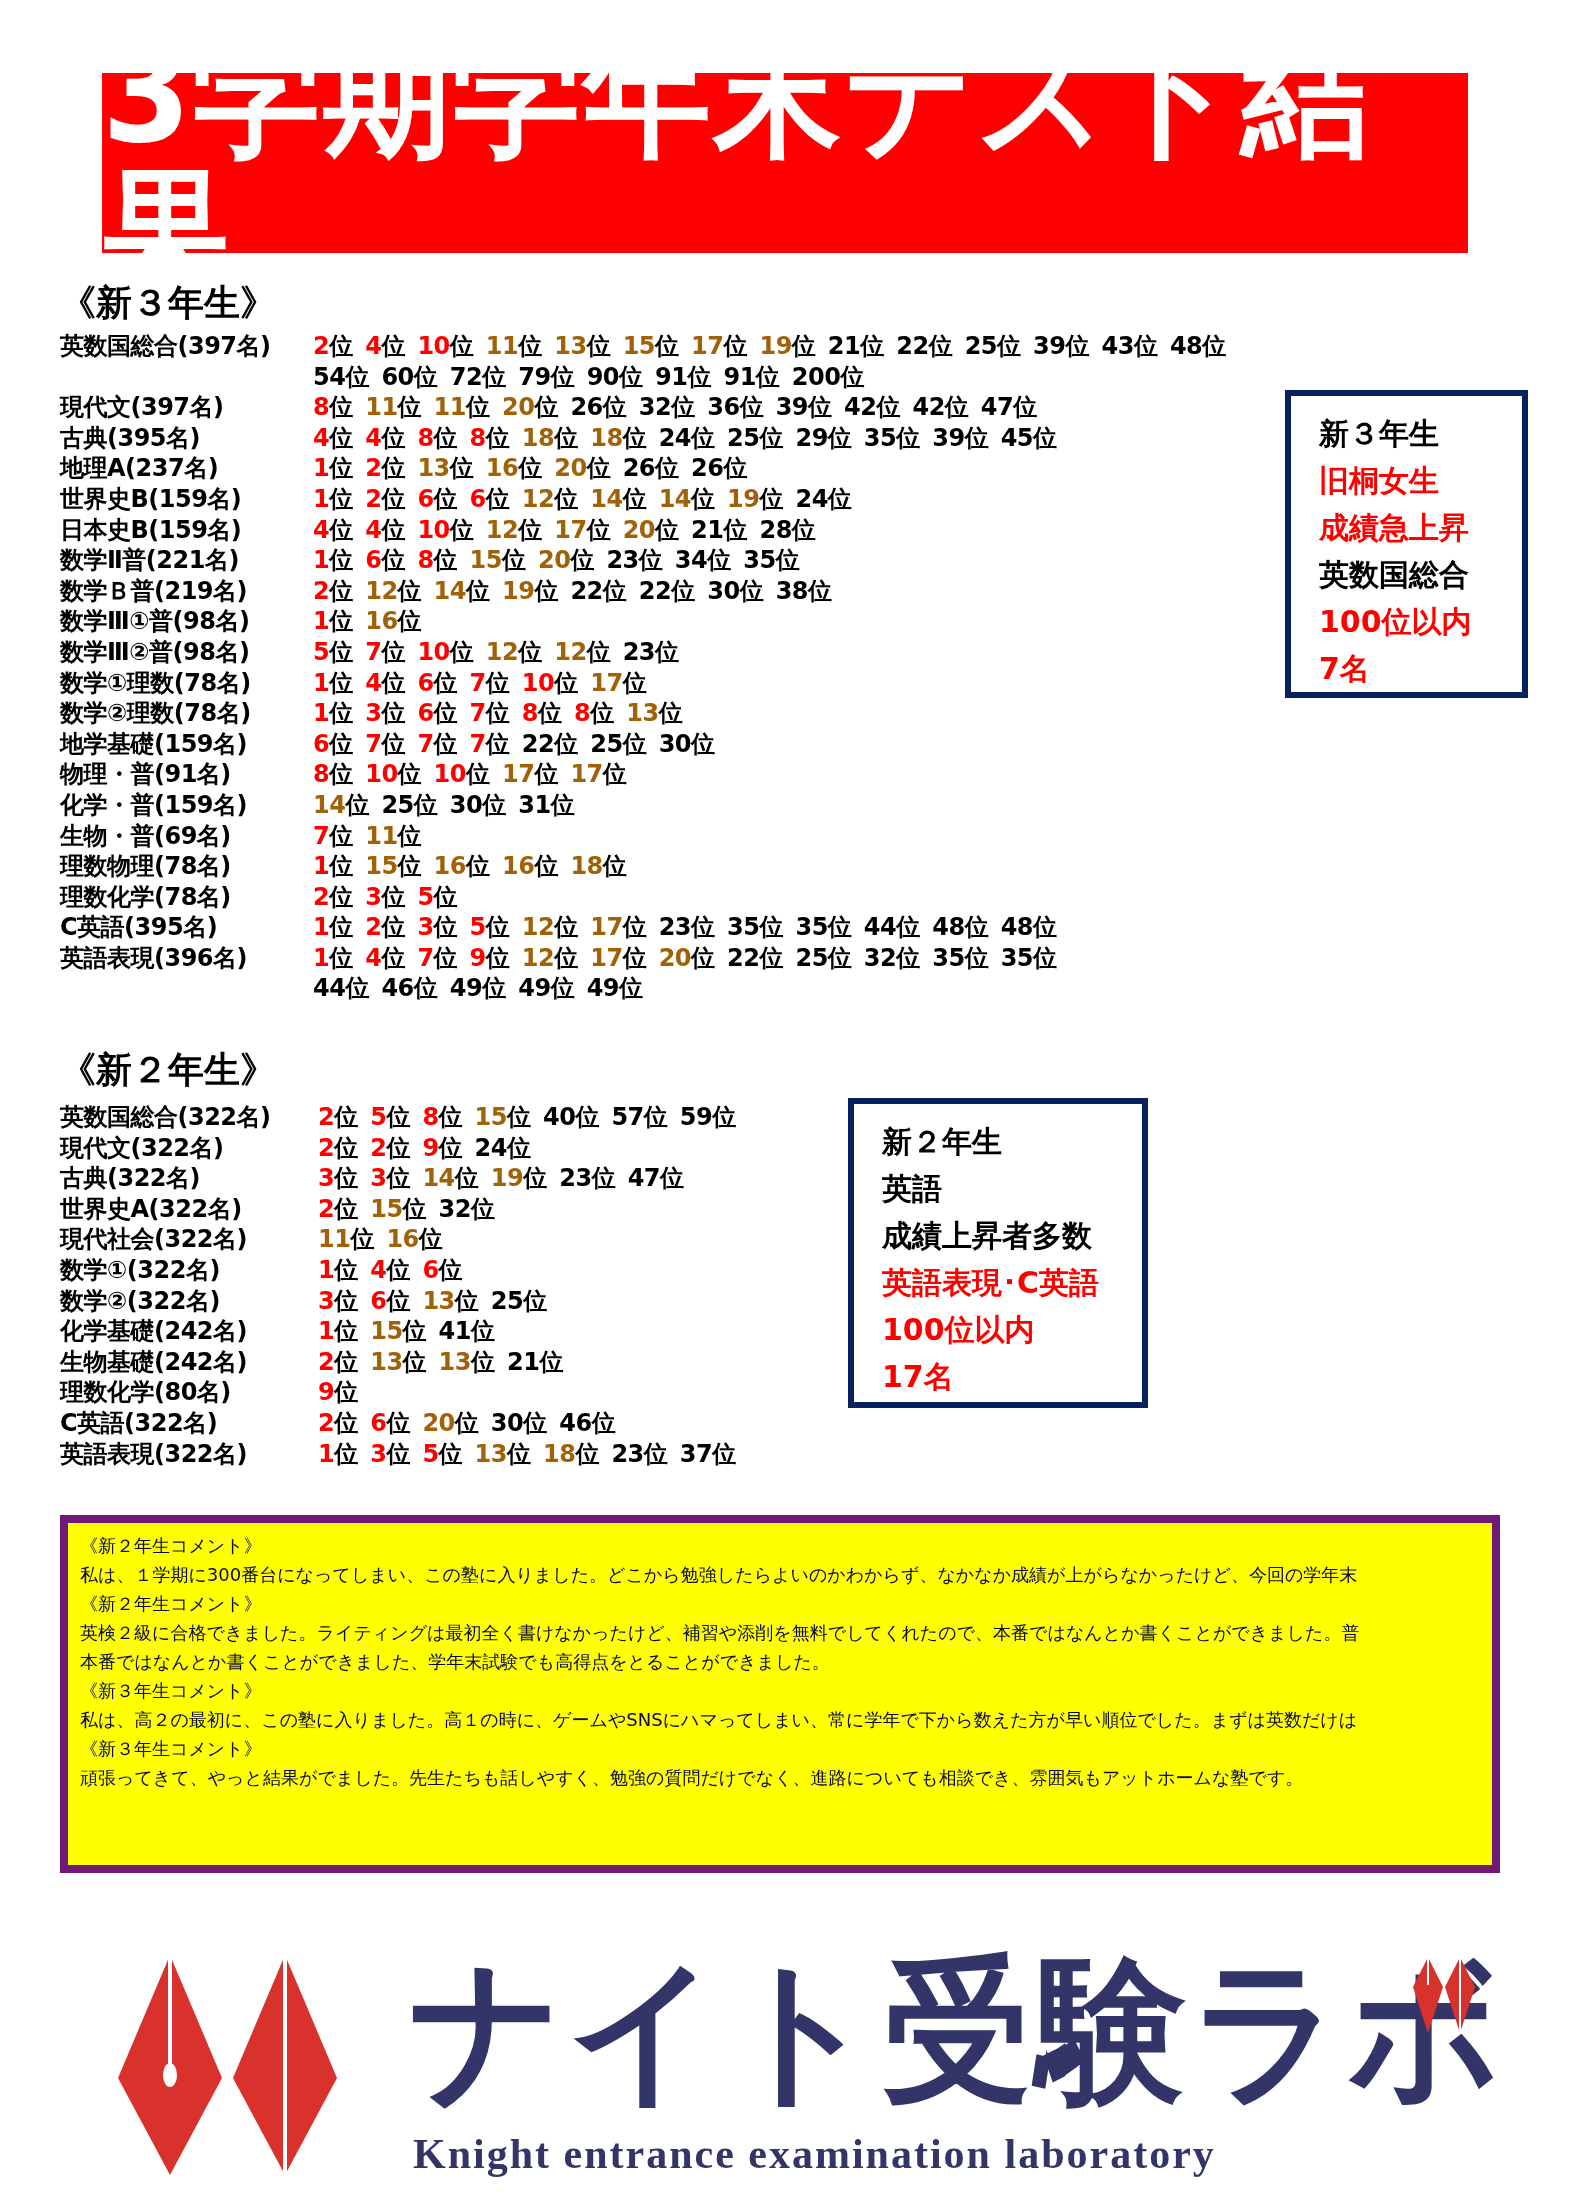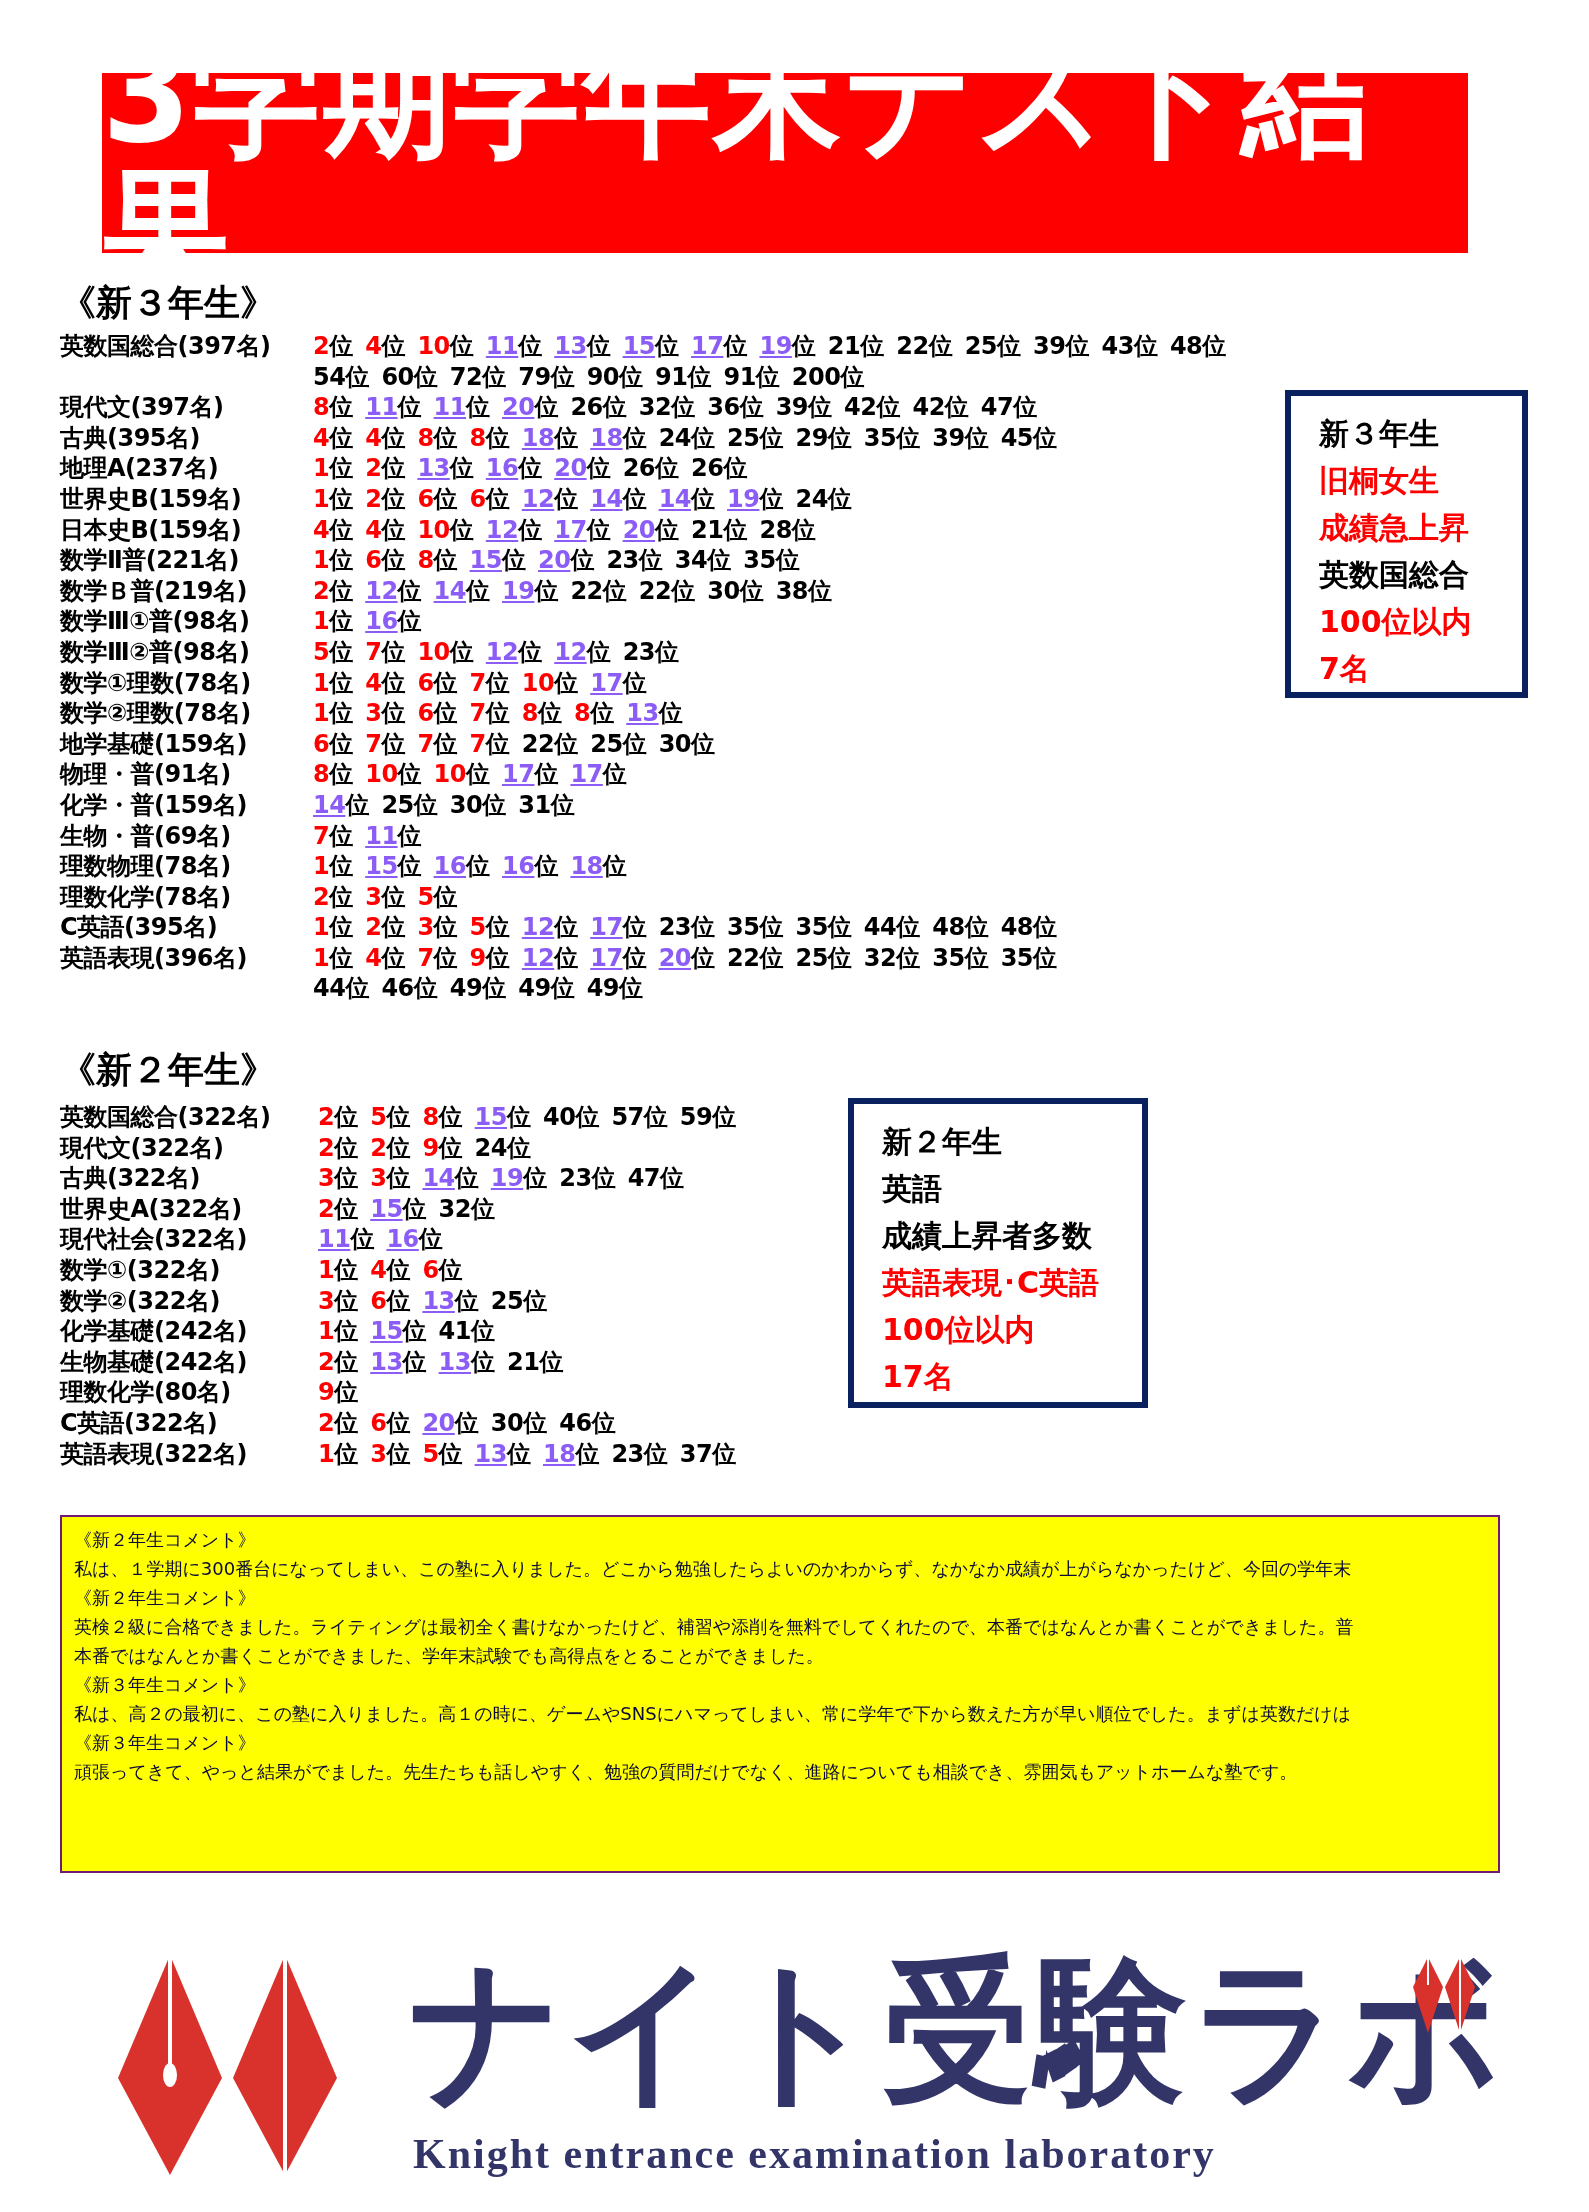--- a/index.html
+++ b/index.html
@@ -12,26 +12,26 @@
   .section-title { position:absolute; left:60px; font-size:36px; font-weight:bold; line-height:1; }
   .rows { position:absolute; left:60px; }
   .row { display:flex; height:30.6px; line-height:30.6px; font-size:24px; font-weight:bold; white-space:nowrap; }
   .row .label { width:253px; flex:none; letter-spacing:-0.5px; }
   .rows.y2 .row .label { width:258px; }
   .row .vals { display:flex; flex-wrap:nowrap; }
   .rank { margin-right:12px; }
   .rank .num { letter-spacing:-0.5px; }
   .rank .unit { color:#000; }
   .red { color:#ff0000; }
-  .blue { color:#8b5cf6;text-decoration:underline; }
+  .blue { color:#a16207; }
   .black { color:#000; }
   .box { position:absolute; border:6px solid #0a2160; background:#fff; padding:14px 28px; box-sizing:border-box; }
   .box .line { font-size:30px; font-weight:bold; line-height:47px; white-space:nowrap; }
   .comments { position:absolute; left:60px; top:1515px; width:1440px; height:358px;
-              background:#ffff00; border:2px solid #701a75; box-sizing:border-box; padding:8px 12px; }
+              background:#ffff00; border:8px solid #701a75; box-sizing:border-box; padding:8px 12px; }
   .comments .c-head, .comments .c-body { font-size:18px; line-height:29px; color:#0b0b3a; }
   .logo { position:absolute; left:110px; top:1950px; width:1380px; height:240px; }
   .logo-main { position:absolute; left:300px; top:5px; font-size:150px; font-weight:bold; color:#333569;
                line-height:1; letter-spacing:4px; transform:scaleY(1.05); white-space:nowrap; }
   .logo-sub { position:absolute; left:303px; top:180px; font-size:42px; color:#333569; font-weight:bold;
               font-family:Liberation Serif, serif; letter-spacing:2px; white-space:nowrap; }
 </style>
 </head>
 <body>
 

